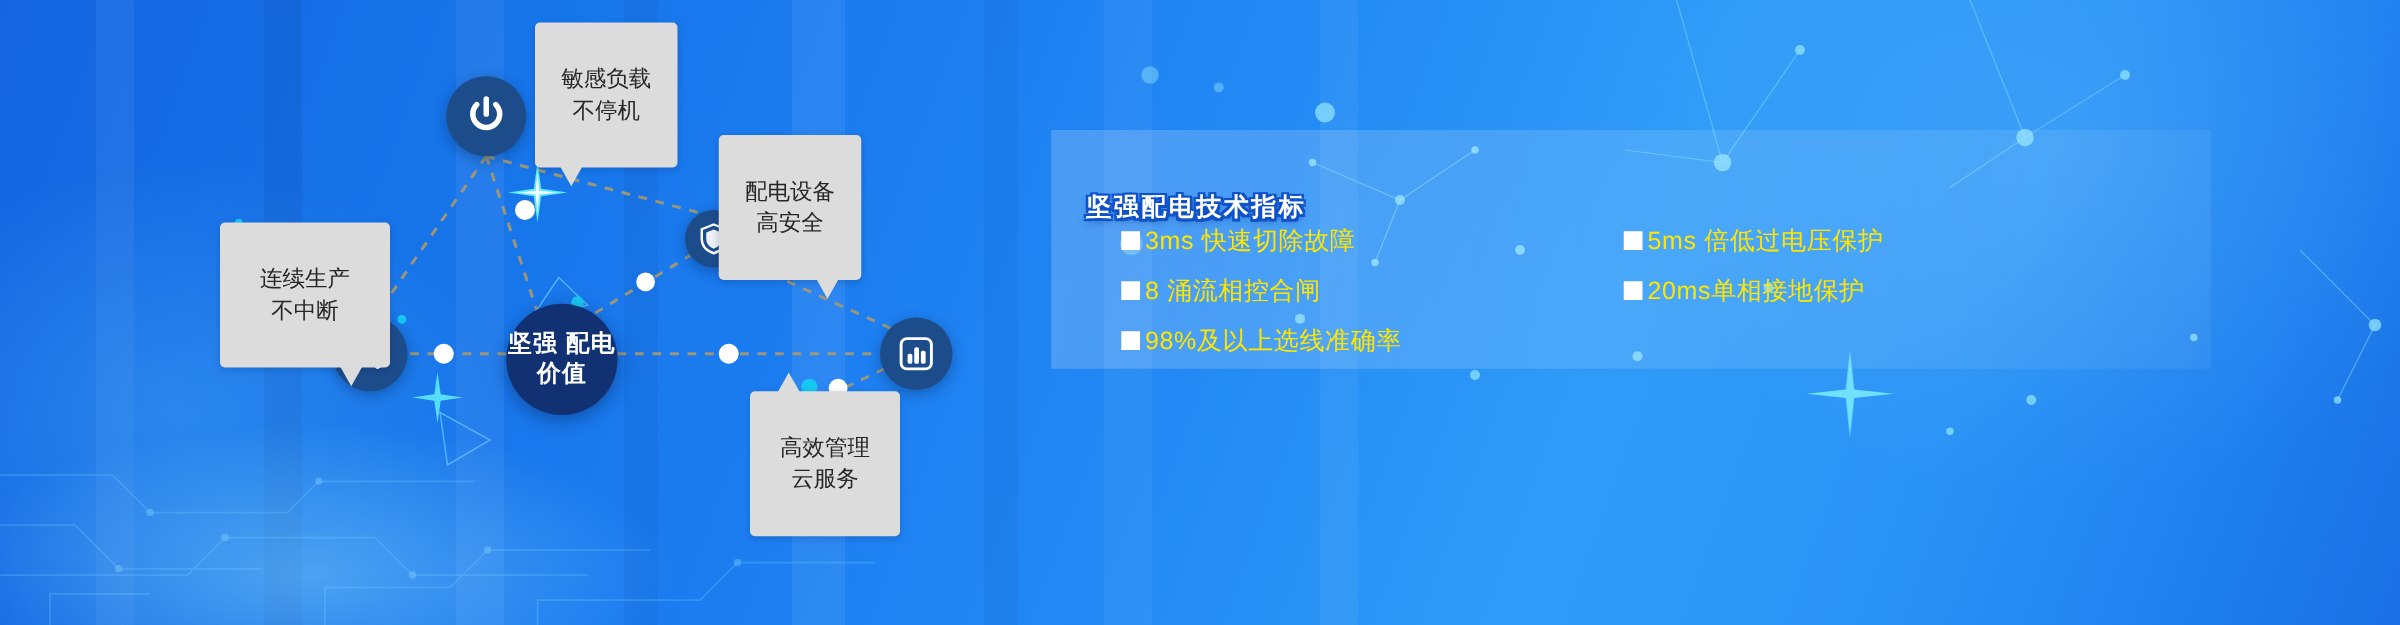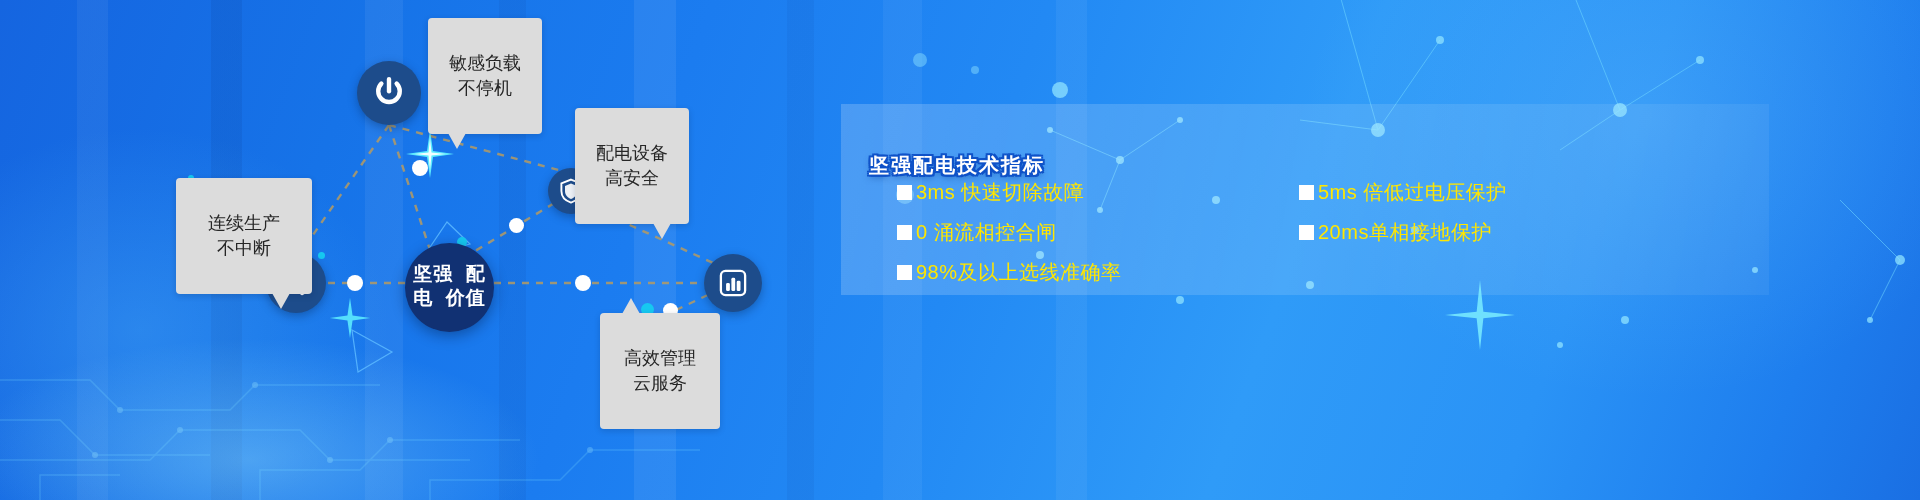--- a/index.html
+++ b/index.html
@@ -99,21 +99,20 @@
     color: #fff;
     display: flex;
     align-items: center;
     justify-content: center;
     text-align: center;
     font-weight: bold;
     font-size: 19px;
     line-height: 1.25;
     letter-spacing: 1px;
     box-shadow: 0 4px 14px rgba(2,22,60,.4);
-    font-family: Liberation Mono, monospace;
   }
 
   .dot {
     position: absolute;
     border-radius: 50%;
     background: #ffffff;
   }
   .dot.cyan { background: #16c8f0; }
 
   .callout {
@@ -361,21 +360,21 @@
       <div class="metric">
         <span class="bullet"></span>
         <span>3ms 快速切除故障</span>
       </div>
       <div class="metric">
         <span class="bullet"></span>
         <span>5ms 倍低过电压保护</span>
       </div>
       <div class="metric">
         <span class="bullet"></span>
-        <span>0 涌流相控合闸</span>
+        <span>8 涌流相控合闸</span>
       </div>
       <div class="metric">
         <span class="bullet"></span>
         <span>20ms单相接地保护</span>
       </div>
       <div class="metric">
         <span class="bullet"></span>
         <span>98%及以上选线准确率</span>
       </div>
     </div>

